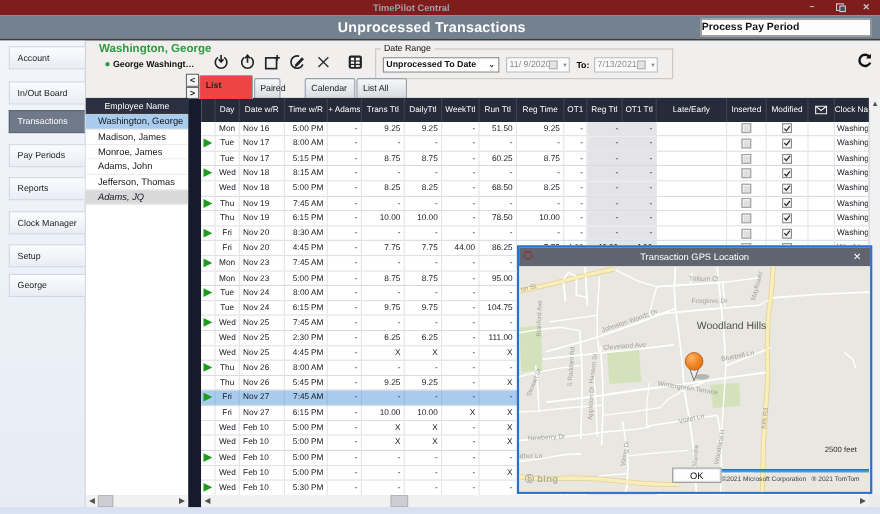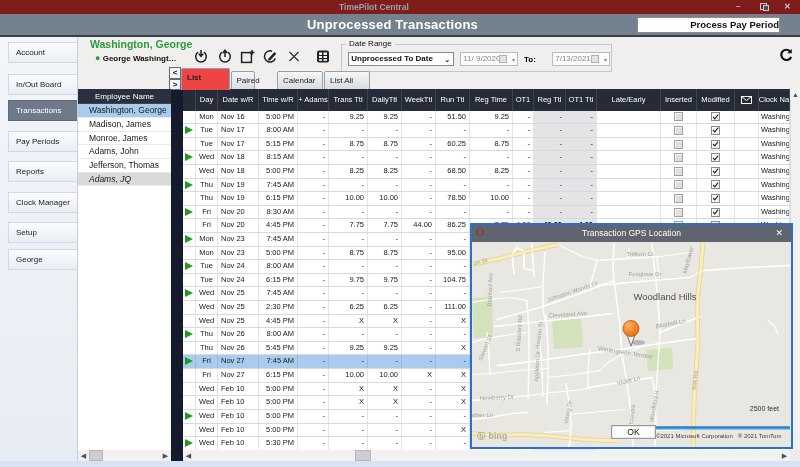--- a/index.html
+++ b/index.html
@@ -4,21 +4,21 @@
 *{margin:0;padding:0;box-sizing:border-box}
 html,body{width:800px;height:467px;overflow:hidden;font-family:"Liberation Sans",sans-serif;background:#eceff5;position:relative}
 .abs{position:absolute}
 
 #tbar{left:0;top:0;width:800px;height:14px;background:#7f1d1d;color:#9ba0a9;font-size:9px;font-weight:bold}
 #tbar .t{position:absolute;left:339px;top:2px;font-size:8.5px}
 .winbtn{position:absolute;top:2px;color:#c7cbd3;font-size:8px;line-height:10px}
 
 #mbar{left:0;top:14px;width:800px;height:21px;background:#74818e}
 #mbar .t{position:absolute;left:307px;top:3px;color:#fff;font-size:13px;font-weight:bold;letter-spacing:.2px}
-#ppp{position:absolute;left:637px;top:17px;width:143px;height:16px;background:#fdfdfd;border:1px solid #8a8a8a;font-size:9.5px;font-weight:bold;text-align:right;line-height:14px;color:#111}
+#ppp{position:absolute;left:637px;top:17px;width:155px;height:16px;background:#fdfdfd;border:1px solid #8a8a8a;font-size:9.5px;font-weight:bold;text-align:left;line-height:14px;color:#111}
 #sep{left:0;top:35px;width:800px;height:2px;background:#3a3e47}
 
 #tzone{left:0;top:37px;width:800px;height:52px;background:#f0efed}
 
 #sbar{left:0;top:37px;width:78px;height:424px;background:linear-gradient(180deg,#f2f5fa,#e7ecf4);border-right:1px solid #c9cfd8}
 .sbtn{position:absolute;left:8px;width:69px;height:21px;background:linear-gradient(180deg,#fbfcfe,#e9edf4);border:1px solid #d3d9e1;border-right:none;font-size:8px;color:#1c1c1c;line-height:19px;padding-left:7px}
 .sbtn.on{background:#6e7a89;color:#fff;border-color:#5d6877}
 
 #ename{left:90px;top:38px;color:#2d9b3d;font-size:10.5px;font-weight:bold}
 #esub{left:95px;top:53px;font-size:8px;font-weight:bold;color:#111}
@@ -130,21 +130,21 @@
     <rect x="3" y="7" width="3" height="2" fill="#fff"></rect>
     <rect x="7.5" y="7" width="3.5" height="2" fill="#fff"></rect>
     <rect x="3" y="10.2" width="3" height="1.6" fill="#fff"></rect>
     <rect x="7.5" y="10.2" width="3.5" height="1.6" fill="#fff"></rect>
   </svg>
 <div class="abs" id="drbox"></div>
 <div class="abs" id="drlab">Date Range</div>
 <div class="field" style="left:348px;width:106px;color:#111;font-weight:bold">&nbsp;Unprocessed To Date<span style="position:absolute;right:3px;top:1px;color:#333;font-size:7px">⌄</span></div>
 <div class="field gray" style="left:460px;width:58px">&nbsp;11/ 9/2020<span class="calico"></span><span class="calarr">▾</span></div>
 <div class="abs" style="left:524px;top:55px;font-size:8px;font-weight:bold">To:</div>
-<div class="field gray" style="left:552px;width:58px">&nbsp;7/13/2021<span class="calico"></span><span class="calarr">▾</span></div>
+<div class="field gray" style="left:540px;width:58px">&nbsp;7/13/2021<span class="calico"></span><span class="calarr">▾</span></div>
 <svg class="abs" style="left:779px;top:48px" width="14" height="14" viewBox="0 0 18 18">
     <path d="M14.8 4.8 A6.6 6.6 0 1 0 15.6 11.5" stroke="#111" stroke-width="2.8" fill="none"></path>
     <path d="M16.4 1.2 L16.4 6.8 L10.6 6.8 Z" fill="#111"></path>
   </svg>
 <div class="tnav" style="top:67px">&lt;</div>
 <div class="tnav" style="top:78.5px">&gt;</div>
 <div class="tab on" style="left:181px;width:49px">List</div>
 <div class="tab" style="left:230.5px;width:24px">Paired</div>
 <div class="tab" style="left:277px;width:46px">Calendar</div>
 <div class="tab" style="left:324px;width:46px">List All</div>

